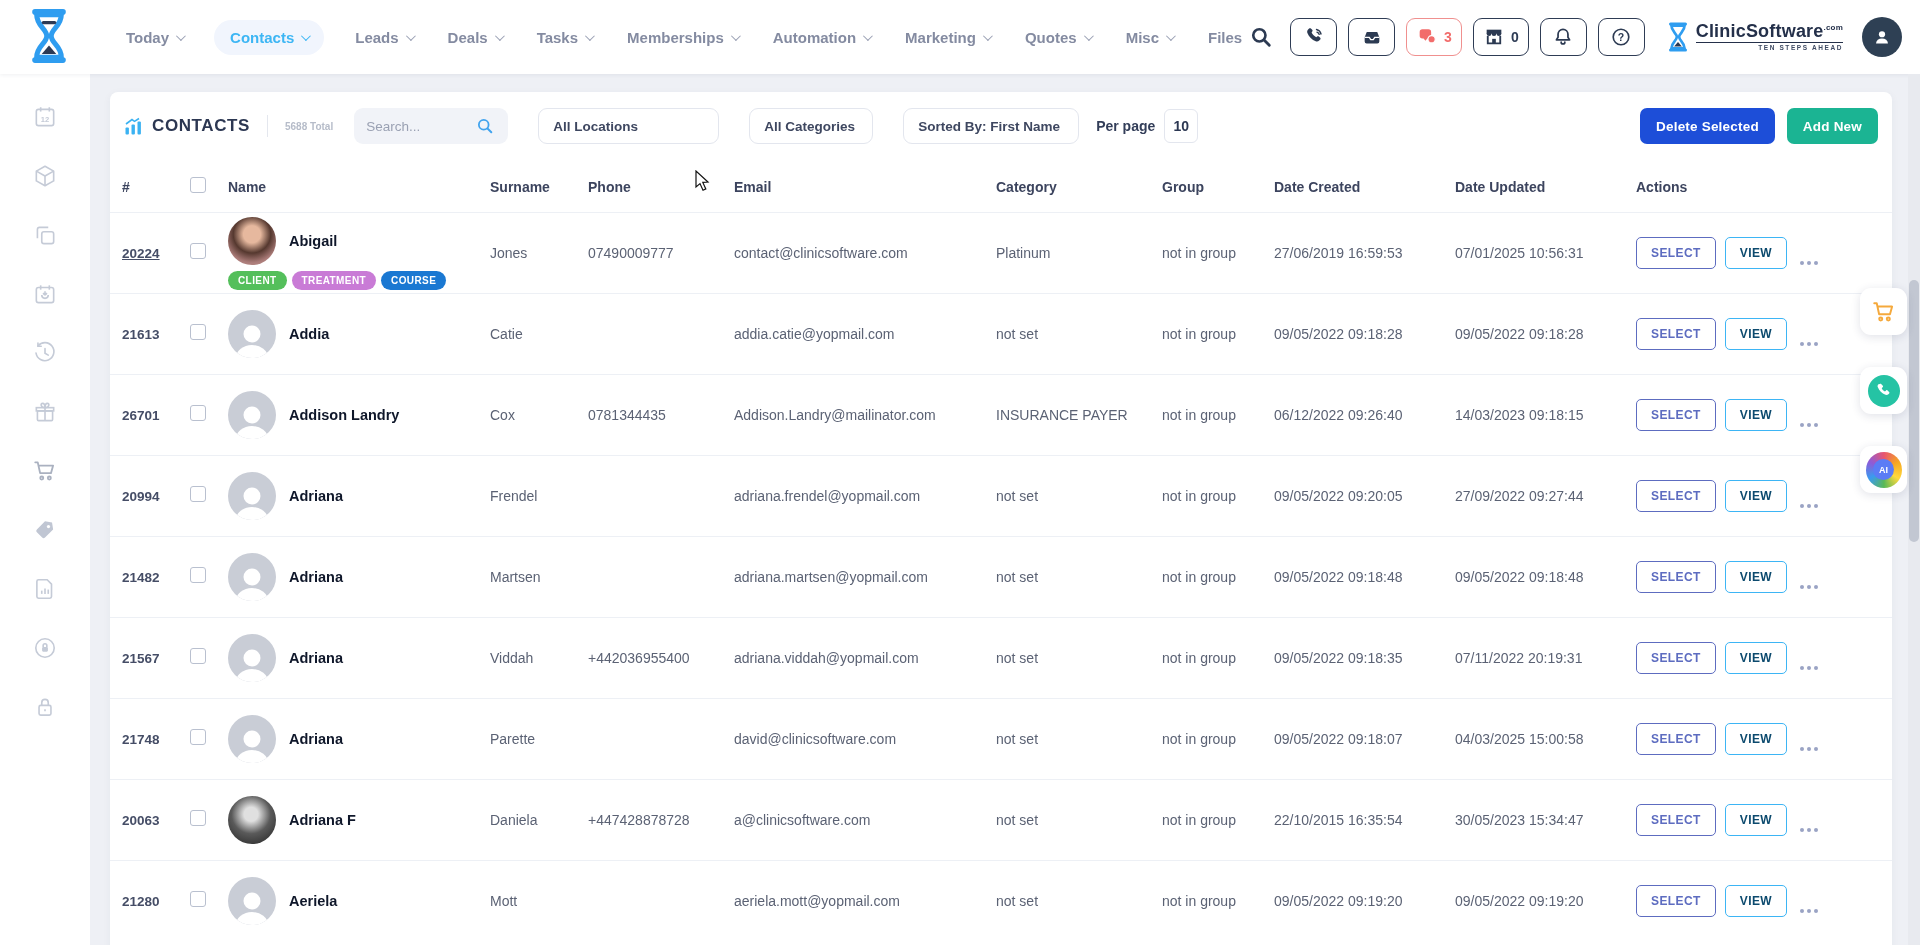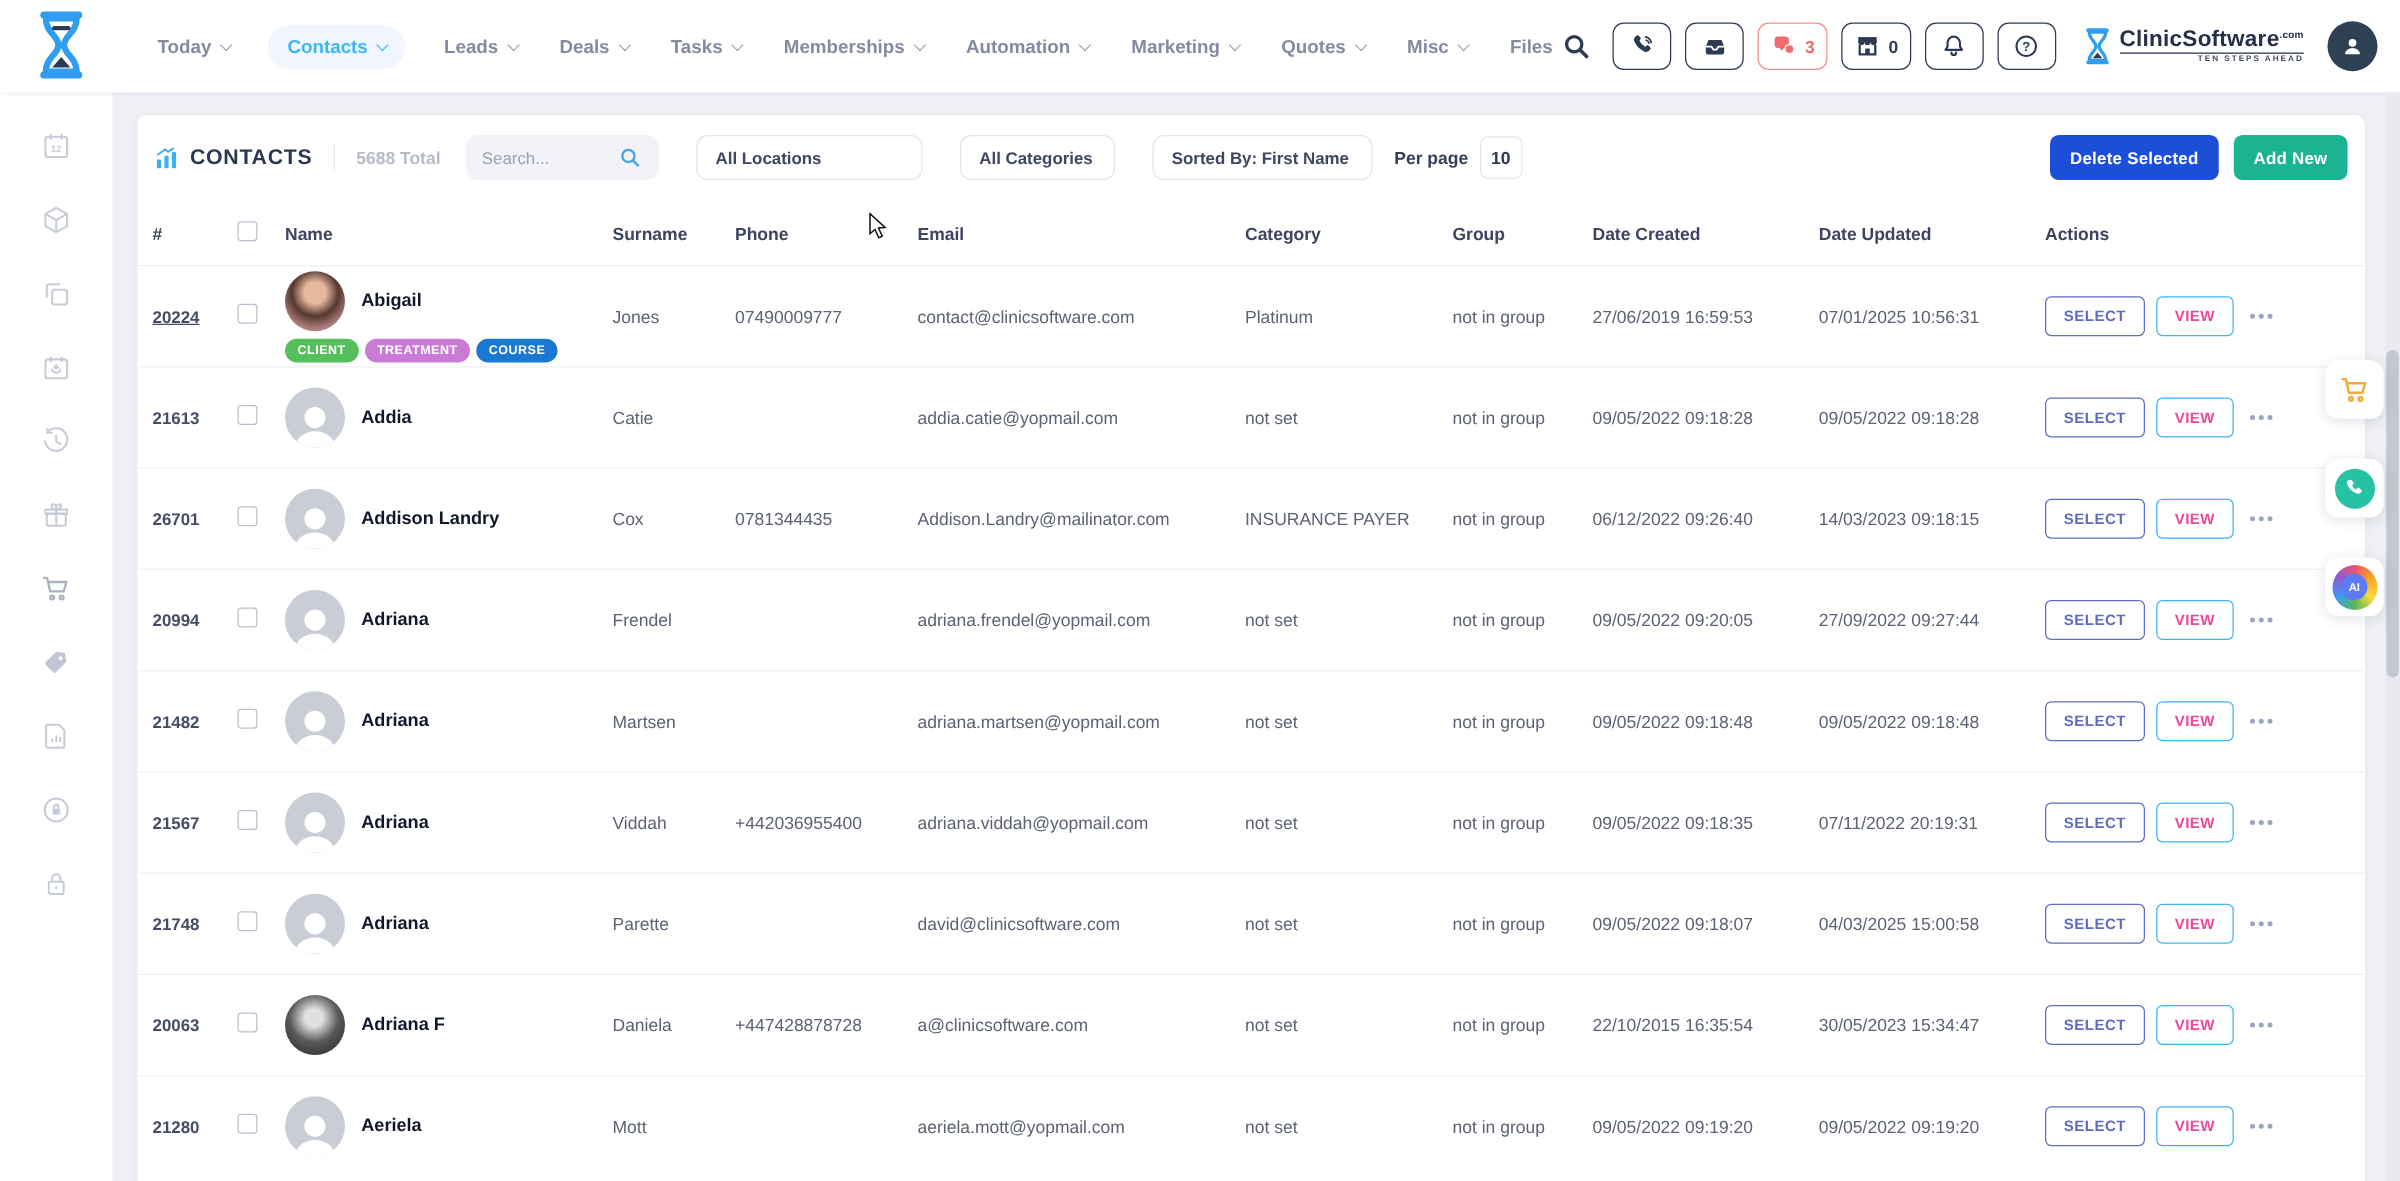--- a/index.html
+++ b/index.html
@@ -39,21 +39,21 @@
   .side-icon { width:26px; height:26px; display:flex; align-items:center; justify-content:center; cursor:pointer; }
 
   
   .card { position:absolute; left:110px; top:92px; width:1782px; height:880px; background:#fff;
     border-radius:8px; box-shadow:0 2px 8px rgba(40,50,80,.05); }
 
   .toolbar { display:flex; align-items:center; gap:13px; padding:16px 14px 14px 14px; }
   .tb-title { display:flex; align-items:center; gap:9px; }
   .tb-title h1 { font-size:17px; letter-spacing:.6px; color:#2c3752; font-weight:700; }
   .tb-sep { width:1px; height:22px; background:#e4e7ee; margin:0 4px; }
-  .tb-total { font-size:14px; color:#b6bcc9; font-weight:600; }
+  .tb-total { font-size:10px; color:#b6bcc9; font-weight:600; }
   .search-box { width:154px; height:36px; background:#f1f3f8; border-radius:9px; display:flex; align-items:center; padding:0 10px 0 12px; margin-left:8px; }
   .search-box input { border:0; outline:0; background:transparent; width:110px; font-size:13.5px; color:#a16207; font-family:inherit; }
   .search-box input::placeholder { color:#9aa1b3; }
   .filter { height:36px; border:1.5px solid #e3e6ee; border-radius:9px; background:#fff; display:flex; align-items:center;
     padding:0 14px; font-size:13.5px; font-weight:700; color:#3e4760; cursor:pointer;margin-left:17px; }
   .f-loc { width:181px; } .f-cat { width:124px; } .f-sort { width:176px; }
   .perpage { display:flex; align-items:center; gap:9px; margin-left:4px; }
   .perpage label { font-size:14px; font-weight:700; color:#333e59; }
   .perpage input { width:34px; height:34px; border:1.5px solid #e3e6ee; border-radius:6px; text-align:center;
     font-size:14px; font-weight:700; color:#2c3752; outline:none; font-family:Liberation Sans, sans-serif; }
@@ -73,25 +73,25 @@
   .cb { width:16px; height:16px; border:1.6px solid #b9c0cf; border-radius:3px; background:#fff; display:inline-block; cursor:pointer; }
   .namecell { display:flex; flex-direction:column; justify-content:center; }
   .nametop { display:flex; align-items:center; gap:13px; }
   .avatar { width:48px; height:48px; border-radius:50%; background:#c9cdd6; overflow:hidden; flex:0 0 48px;
     display:flex; align-items:flex-end; justify-content:center; }
   .av-photo-color { background:radial-gradient(circle at 50% 36%, #e6b89e 0 22%, #55382f 48%, #a97a77 72%, #cfa4a0 100%); }
   .av-photo-bw { background:radial-gradient(circle at 48% 38%, #e0e0e0 0 18%, #5a5a5a 50%, #1f1f1f 100%); }
   .nm { font-size:14.5px; font-weight:700; color:#0f172a; }
   .badges { display:flex; gap:5px; margin-top:6px; }
   .badge { font-size:10px; font-weight:700; color:#fff; letter-spacing:.4px; padding:4px 10px; border-radius:10px; }
-  .acts { display:flex; align-items:center; gap:9px; }
+  .acts { display:flex; align-items:flex-end; gap:9px; }
   .act-btn { background:#fff; border-radius:5px; font-size:12px; font-weight:700; letter-spacing:.4px;
     padding:8px 14px; cursor:pointer; font-family:inherit; }
   .act-select { border:1.6px solid #5d6cc0; color:#5d6cc0; }
-  .act-view { border:1.6px solid #3db5f5; color:#ec4899; }
+  .act-view { border:1.6px solid #3db5f5; color:#0c4a6e; }
   .dots { display:flex; gap:3px; cursor:pointer; padding:4px; }
   .dots i { width:4px; height:4px; border-radius:50%; background:#9aa3c4; }
 
   
   .float-stack { position:absolute; right:13px; top:288px; z-index:40; display:flex; flex-direction:column; gap:32px; }
   .float-btn { width:47px; height:47px; background:#fff; border-radius:11px; box-shadow:0 2px 10px rgba(40,50,90,.14);
     display:flex; align-items:center; justify-content:center; cursor:pointer; }
   .wa-circle { width:32px; height:32px; border-radius:50%; background:#25c3a4; display:flex; align-items:center; justify-content:center; }
   .ai-circle { width:36px; height:36px; border-radius:50%;
     background:conic-gradient(#e8566f,#f5a623,#ffd93d,#59b957,#3a9af0,#8e5bd8,#e8566f);

